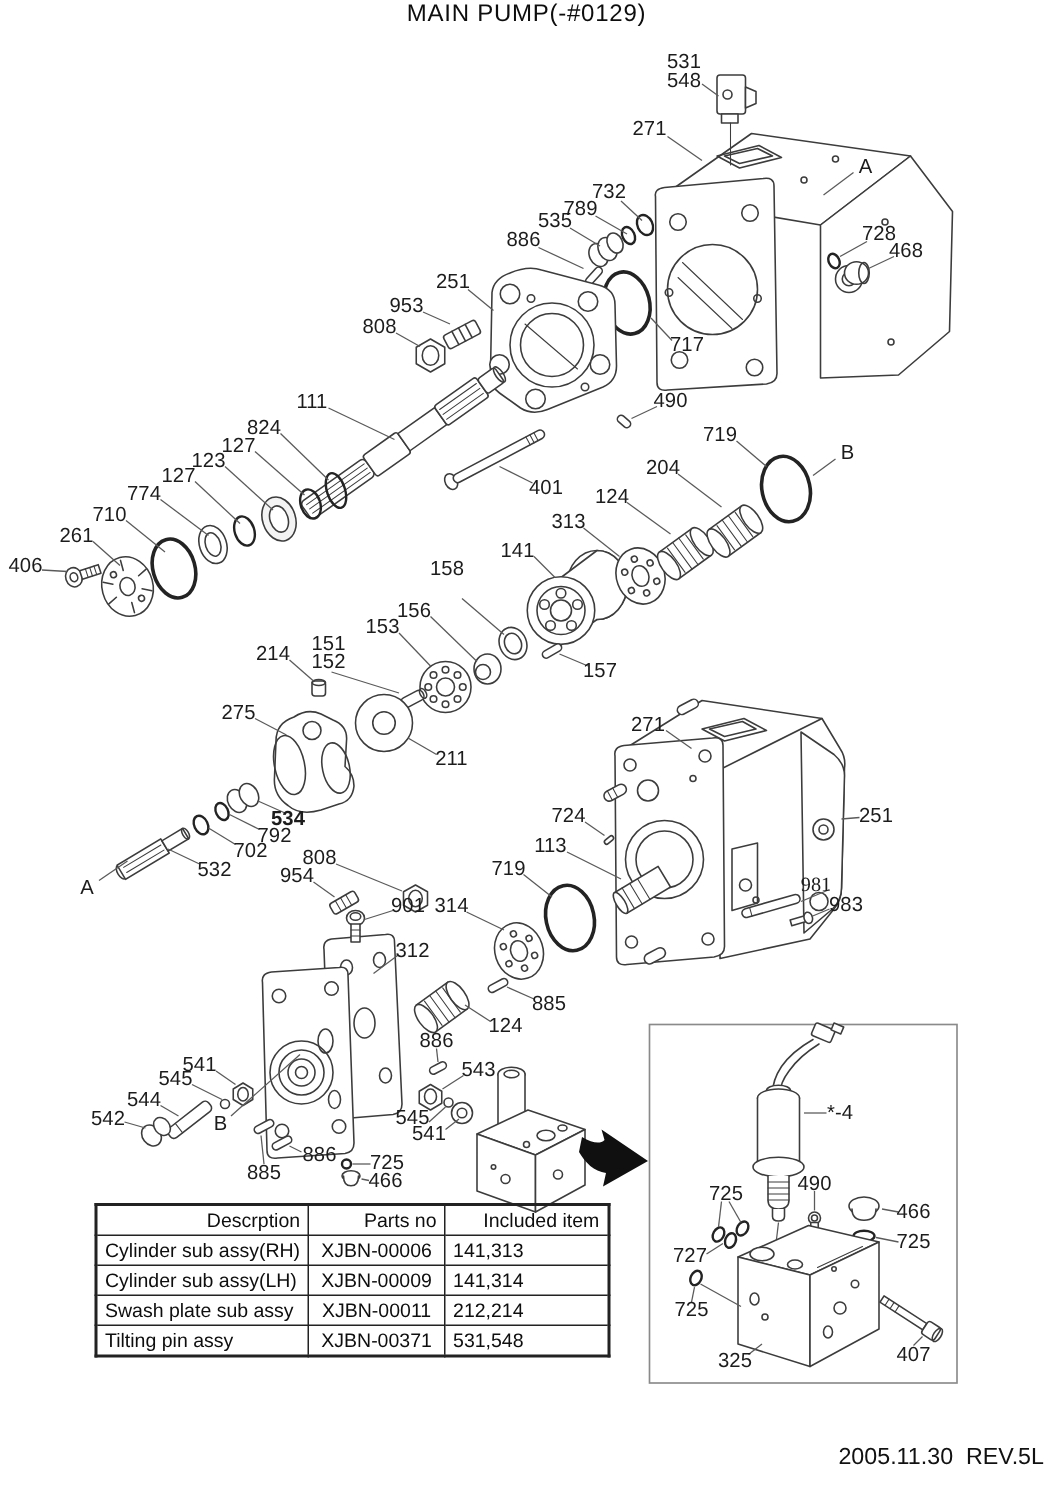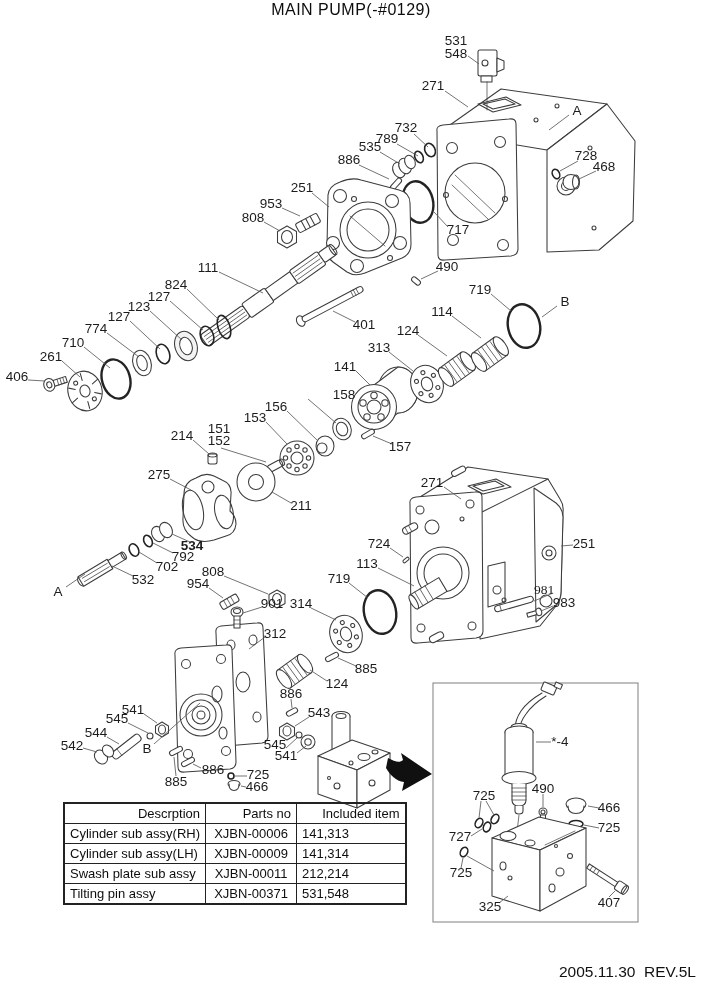--- a/index.html
+++ b/index.html
@@ -600,26 +600,26 @@
       <span class="part-label" style="left: 159px; top: 297px;">127</span>
       <span class="part-label" style="left: 139px; top: 307px;">123</span>
       <span class="part-label" style="left: 119px; top: 317px;">127</span>
       <span class="part-label" style="left: 96px; top: 329px;">774</span>
       <span class="part-label" style="left: 73px; top: 343px;">710</span>
       <span class="part-label" style="left: 51px; top: 357px;">261</span>
       <span class="part-label" style="left: 17px; top: 377px;">406</span>
       <span class="part-label" style="left: 447px; top: 267px;">490</span>
       <span class="part-label" style="left: 480px; top: 290px;">719</span>
       <span class="part-label" style="left: 565px; top: 302px;">B</span>
-      <span class="part-label" style="left: 442px; top: 312px;">114</span>
+      <span class="part-label" style="left: 442px; top: 312px;">204</span>
       <span class="part-label" style="left: 364px; top: 325px;">401</span>
       <span class="part-label" style="left: 408px; top: 331px;">124</span>
       <span class="part-label" style="left: 379px; top: 348px;">313</span>
       <span class="part-label" style="left: 345px; top: 367px;">141</span>
-      <span class="part-label" style="left: 298px; top: 395px; margin-left: 46px;">158</span>
+      <span class="part-label" style="left: 298px; top: 379px;">158</span>
       <span class="part-label" style="left: 276px; top: 407px;">156</span>
       <span class="part-label" style="left: 255px; top: 418px;">153</span>
       <span class="part-label" style="left: 219px; top: 429px;">151</span>
       <span class="part-label" style="left: 219px; top: 441px;">152</span>
       <span class="part-label" style="left: 182px; top: 436px;">214</span>
       <span class="part-label" style="left: 400px; top: 447px;">157</span>
       <span class="part-label" style="left: 159px; top: 475px;">275</span>
       <span class="part-label" style="left: 301px; top: 506px;">211</span>
       <span class="part-label" style="left: 432px; top: 483px;">271</span>
       <span class="part-label" style="left: 584px; top: 544px;">251</span>

